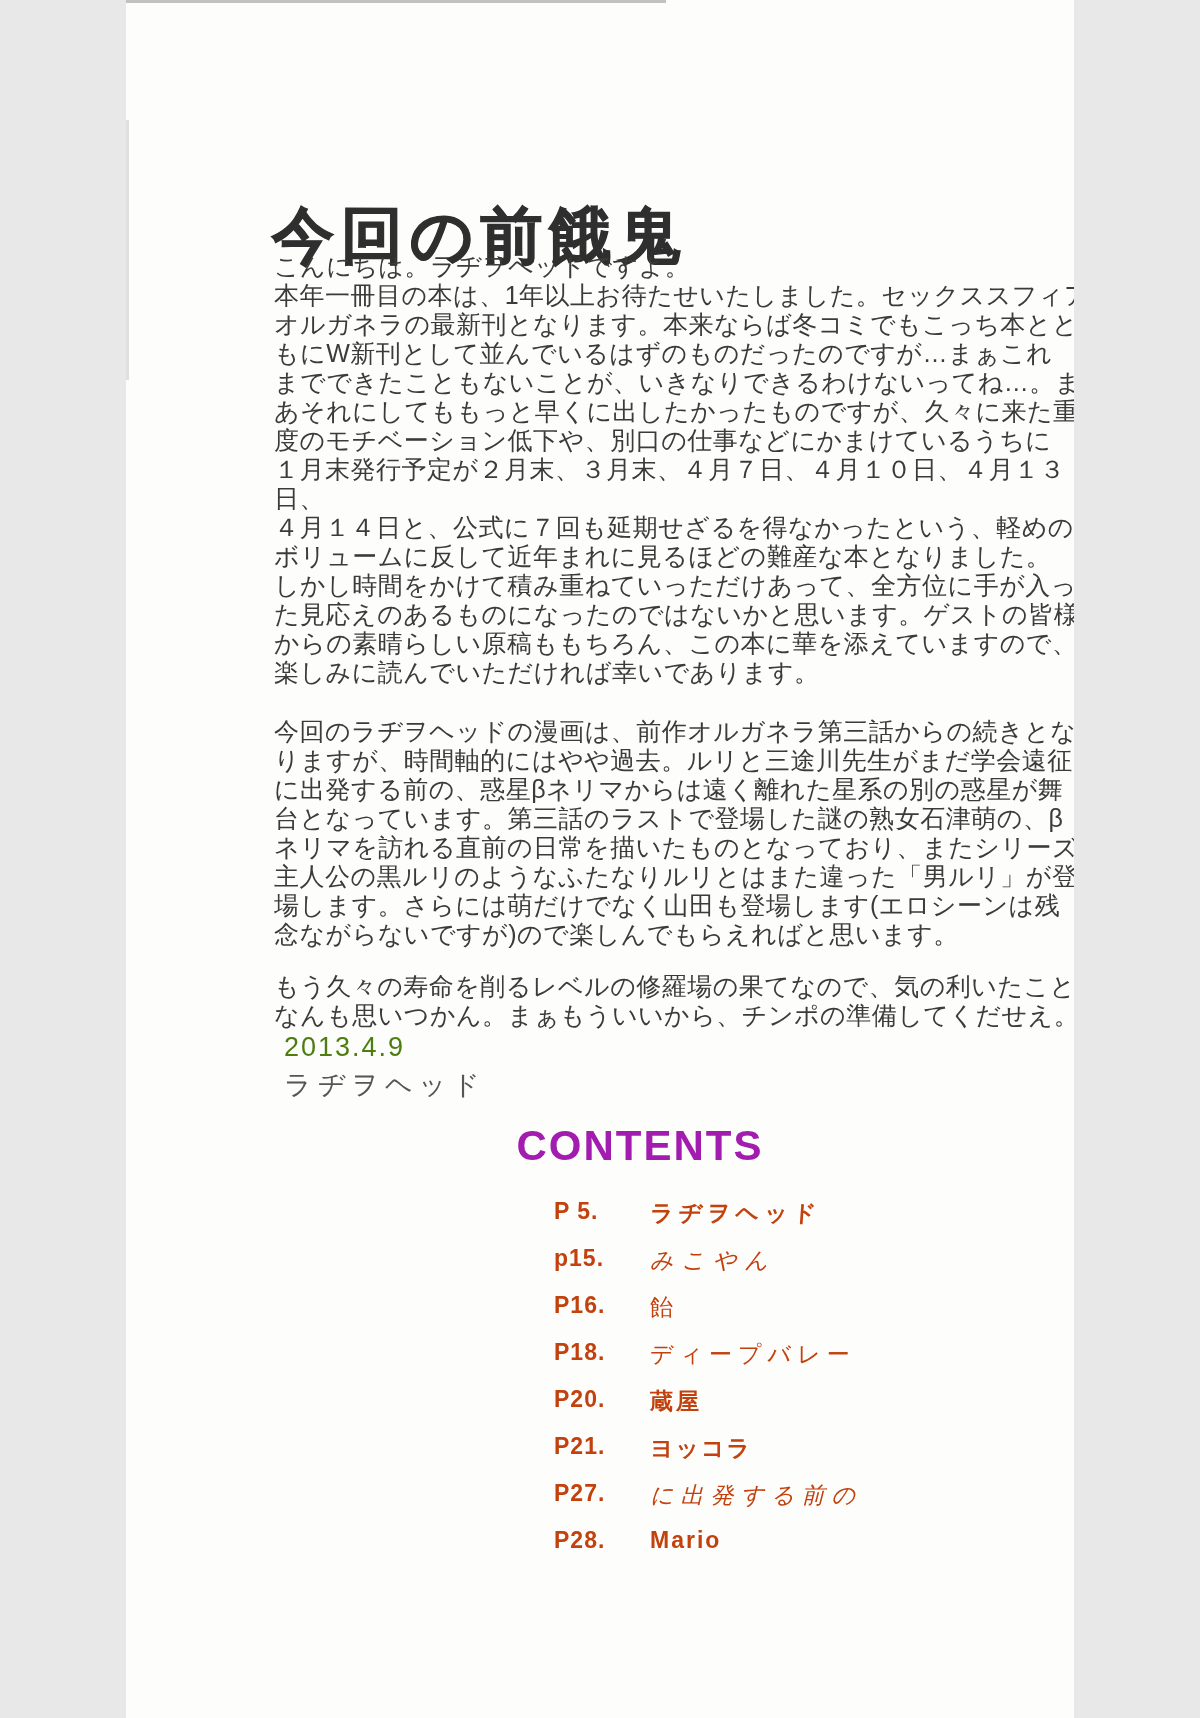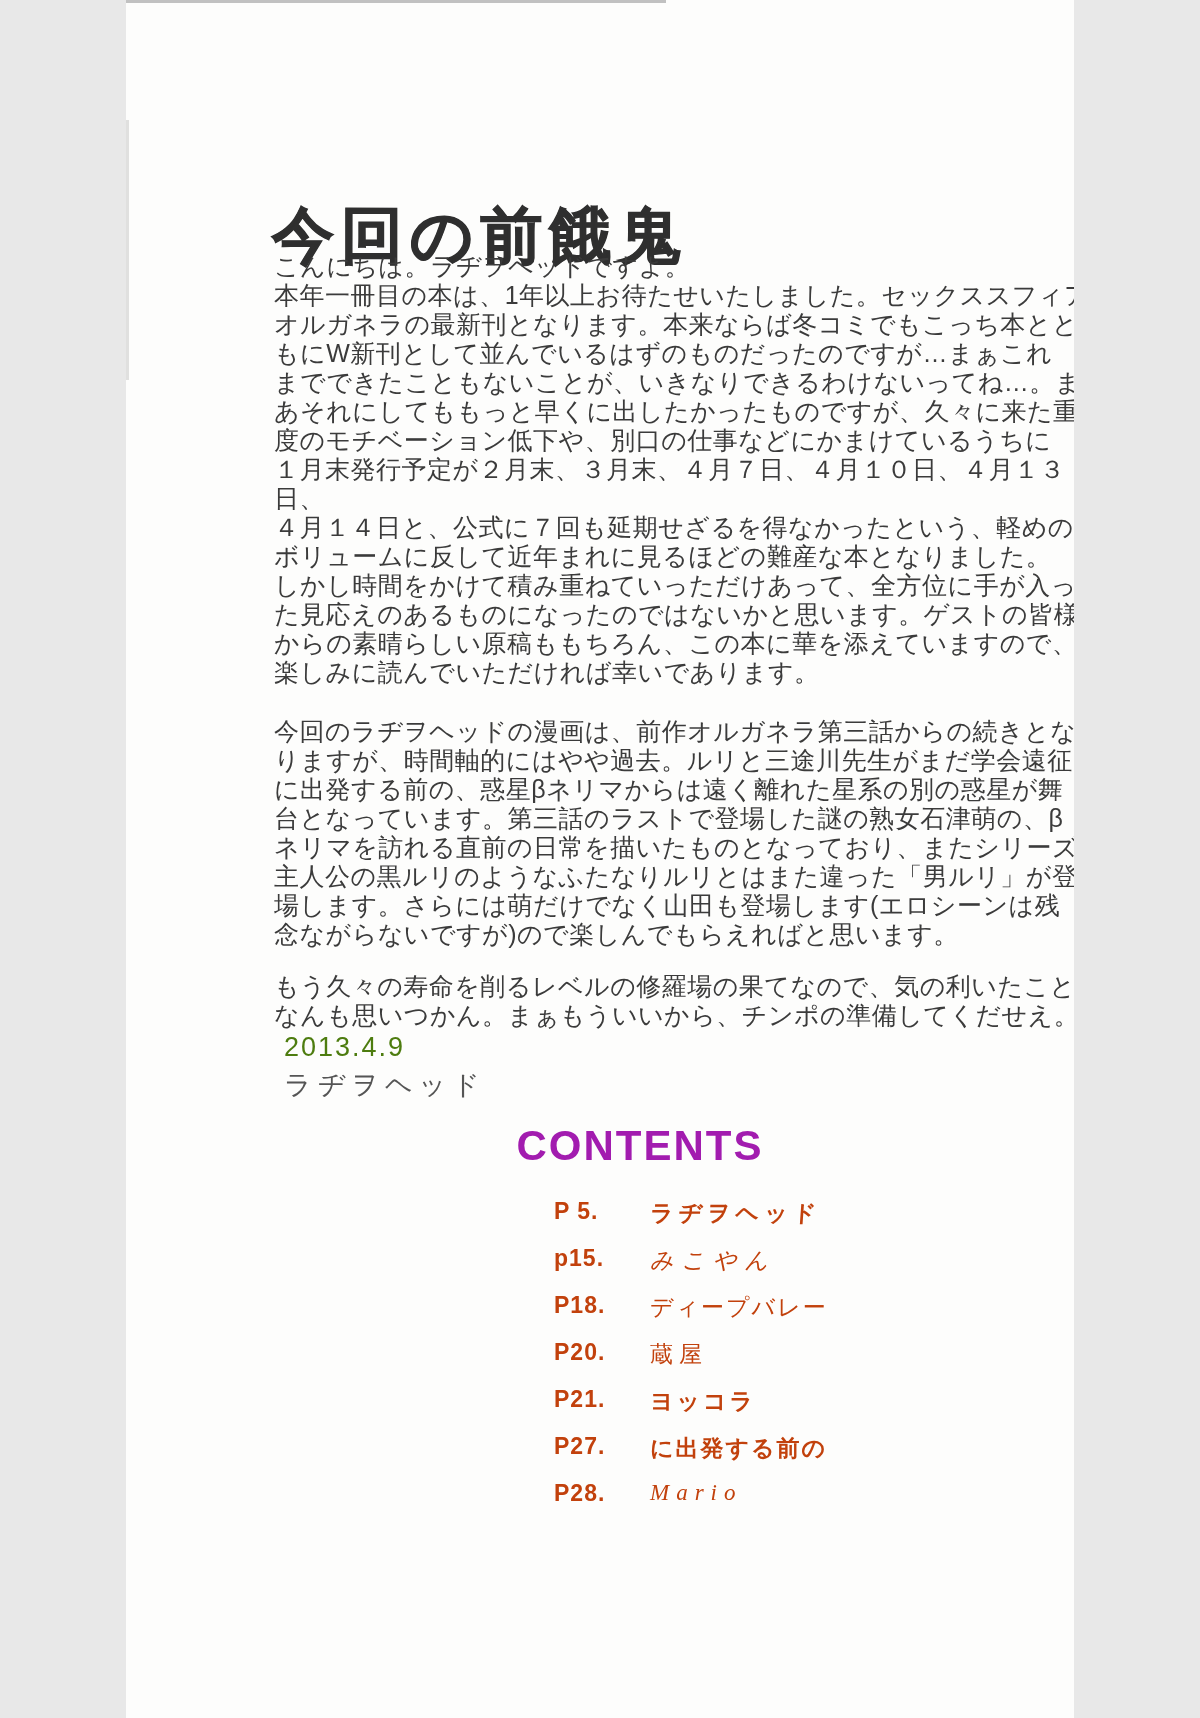--- a/index.html
+++ b/index.html
@@ -167,20 +167,24 @@
       <div class="toc-item">
         <span class="toc-page">P 5.</span>
         <span class="toc-name">ラヂヲヘッド</span>
       </div>
 
       <div class="toc-item">
         <span class="toc-page">p15.</span>
         <span class="toc-name">みこやん</span>
       </div>
 
+      <div class="toc-item">
+        <span class="toc-page">P16.</span>
+        <span class="toc-name">飴</span>
+      </div>
 
 
       <div class="toc-item">
         <span class="toc-page">P18.</span>
         <span class="toc-name">ディープバレー</span>
       </div>
 
       <div class="toc-item">
         <span class="toc-page">P20.</span>
         <span class="toc-name">蔵屋</span>

